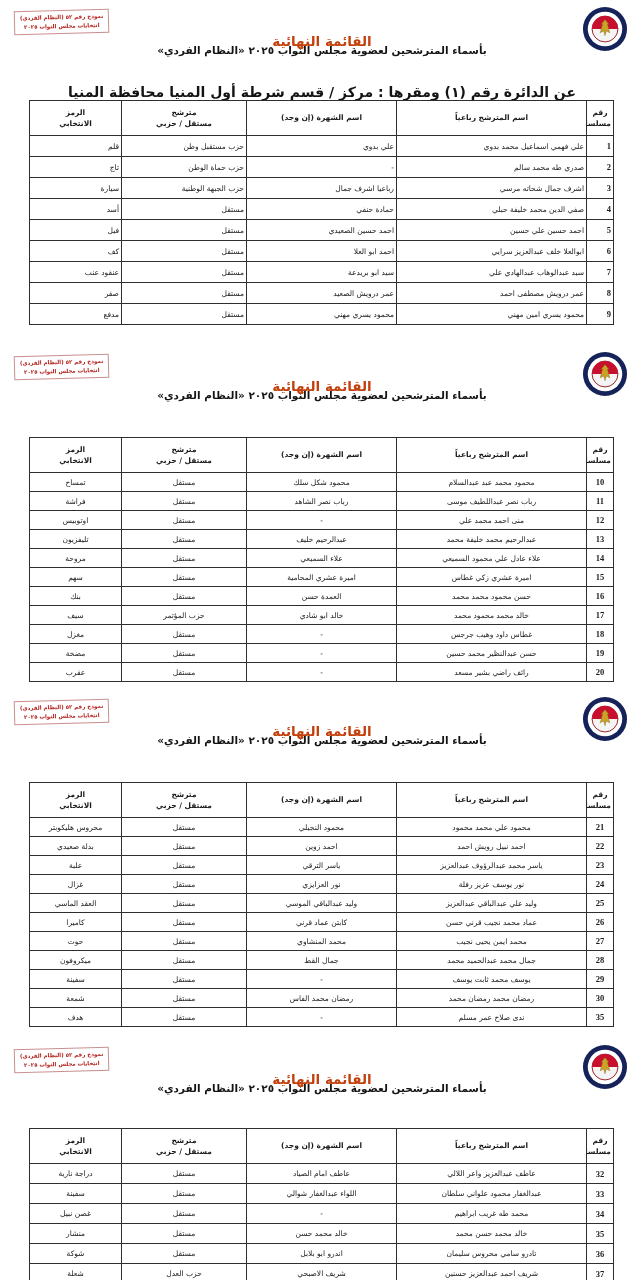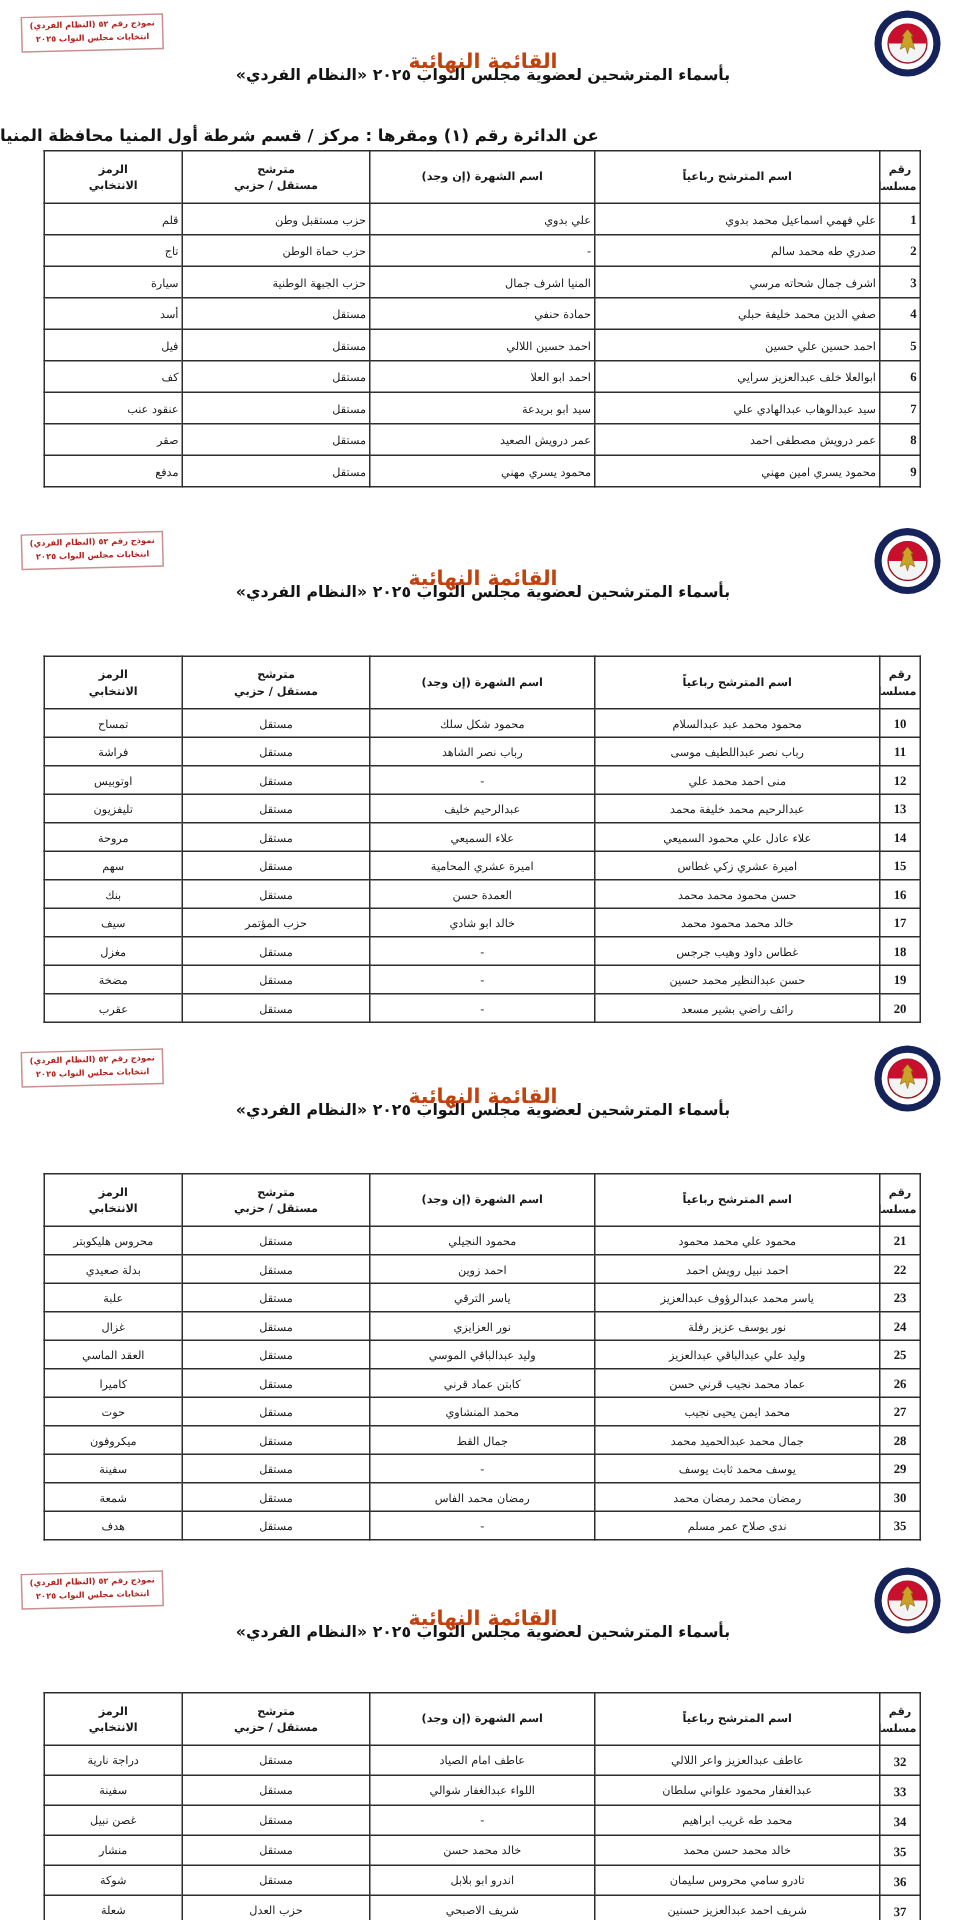--- a/index.html
+++ b/index.html
@@ -20,22 +20,22 @@
 
   .title{
     position:absolute;top:33px;left:0;right:0;text-align:center;
     color:#c2410c;font-size:13.5px;font-weight:bold;letter-spacing:0.5px;
   }
   .subtitle{
     position:absolute;top:44px;left:0;right:0;text-align:center;
     color:#141414;font-size:10.5px;font-weight:bold;
   }
   .district{
-    position:absolute;top:84px;left:0;right:0;text-align:left;
-    color:#141414;font-size:11px;font-weight:bold;
+    position:absolute;top:84px;left:0;right:0;text-align:center;
+    color:#141414;font-size:14px;font-weight:bold;
   }
 
   table.cands{
     position:absolute;right:30px;width:584px;border-collapse:collapse;table-layout:fixed;
     background:#fff;
   }
   .t-s1{top:100px;} .t-s2{top:92px;} .t-s3{top:92px;} .t-s4{top:90px;}
   .cands th,.cands td{
     border:1px solid #2e2e2e;text-align:center;vertical-align:middle;
     font-size:7.5px;padding:0 2px;overflow:hidden;white-space:nowrap;
@@ -97,35 +97,35 @@
         <tr>
           <td class="serial">2</td>
           <td>صدري طه محمد سالم</td>
           <td>-</td>
           <td>حزب حماة الوطن</td>
           <td>تاج</td>
         </tr>
         <tr>
           <td class="serial">3</td>
           <td>اشرف جمال شحاته مرسي</td>
-          <td>المنيا اشرف جمال</td>
+          <td>رباعيا اشرف جمال</td>
           <td>حزب الجبهة الوطنية</td>
           <td>سيارة</td>
         </tr>
         <tr>
           <td class="serial">4</td>
           <td>صفي الدين محمد خليفة حبلي</td>
           <td>حمادة حنفي</td>
           <td>مستقل</td>
           <td>أسد</td>
         </tr>
         <tr>
           <td class="serial">5</td>
           <td>احمد حسين علي حسين</td>
-          <td>احمد حسين اللالي</td>
+          <td>احمد حسين الصعيدي</td>
           <td>مستقل</td>
           <td>فيل</td>
         </tr>
         <tr>
           <td class="serial">6</td>
           <td>ابوالعلا خلف عبدالعزيز سرايي</td>
           <td>احمد ابو العلا</td>
           <td>مستقل</td>
           <td>كف</td>
         </tr>

